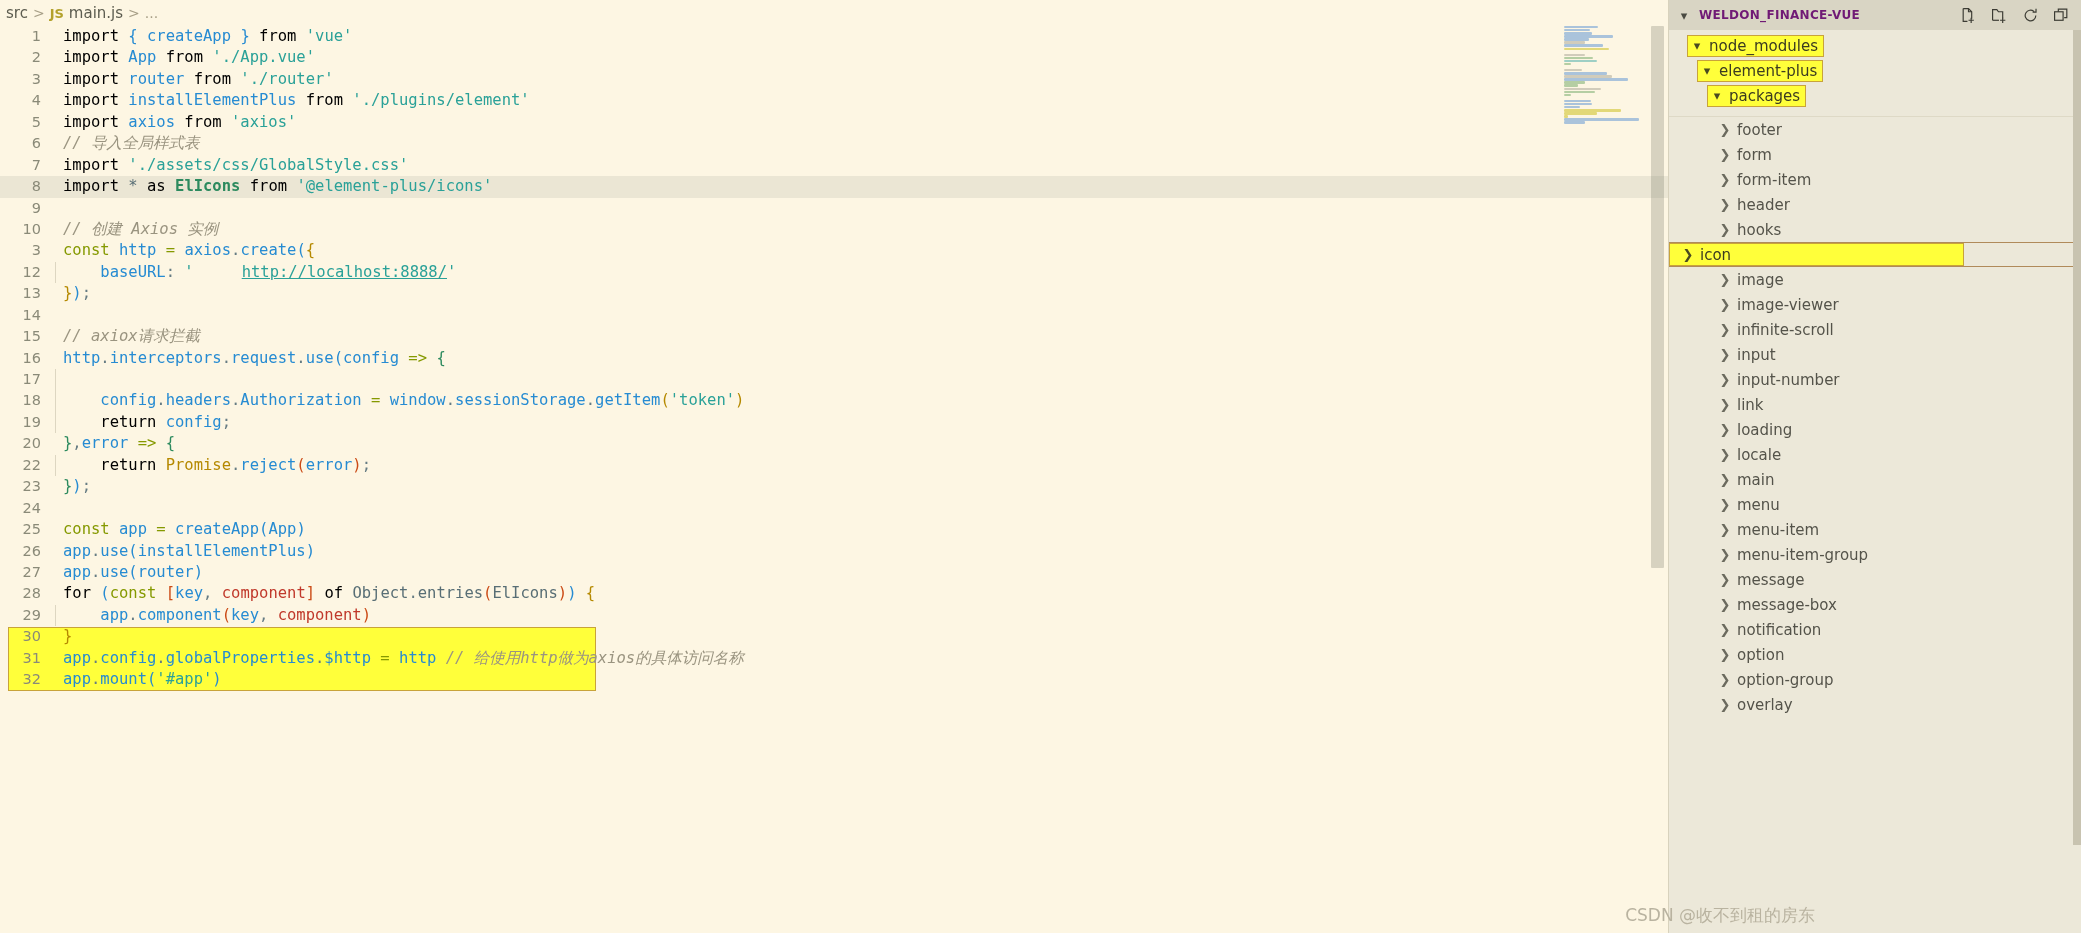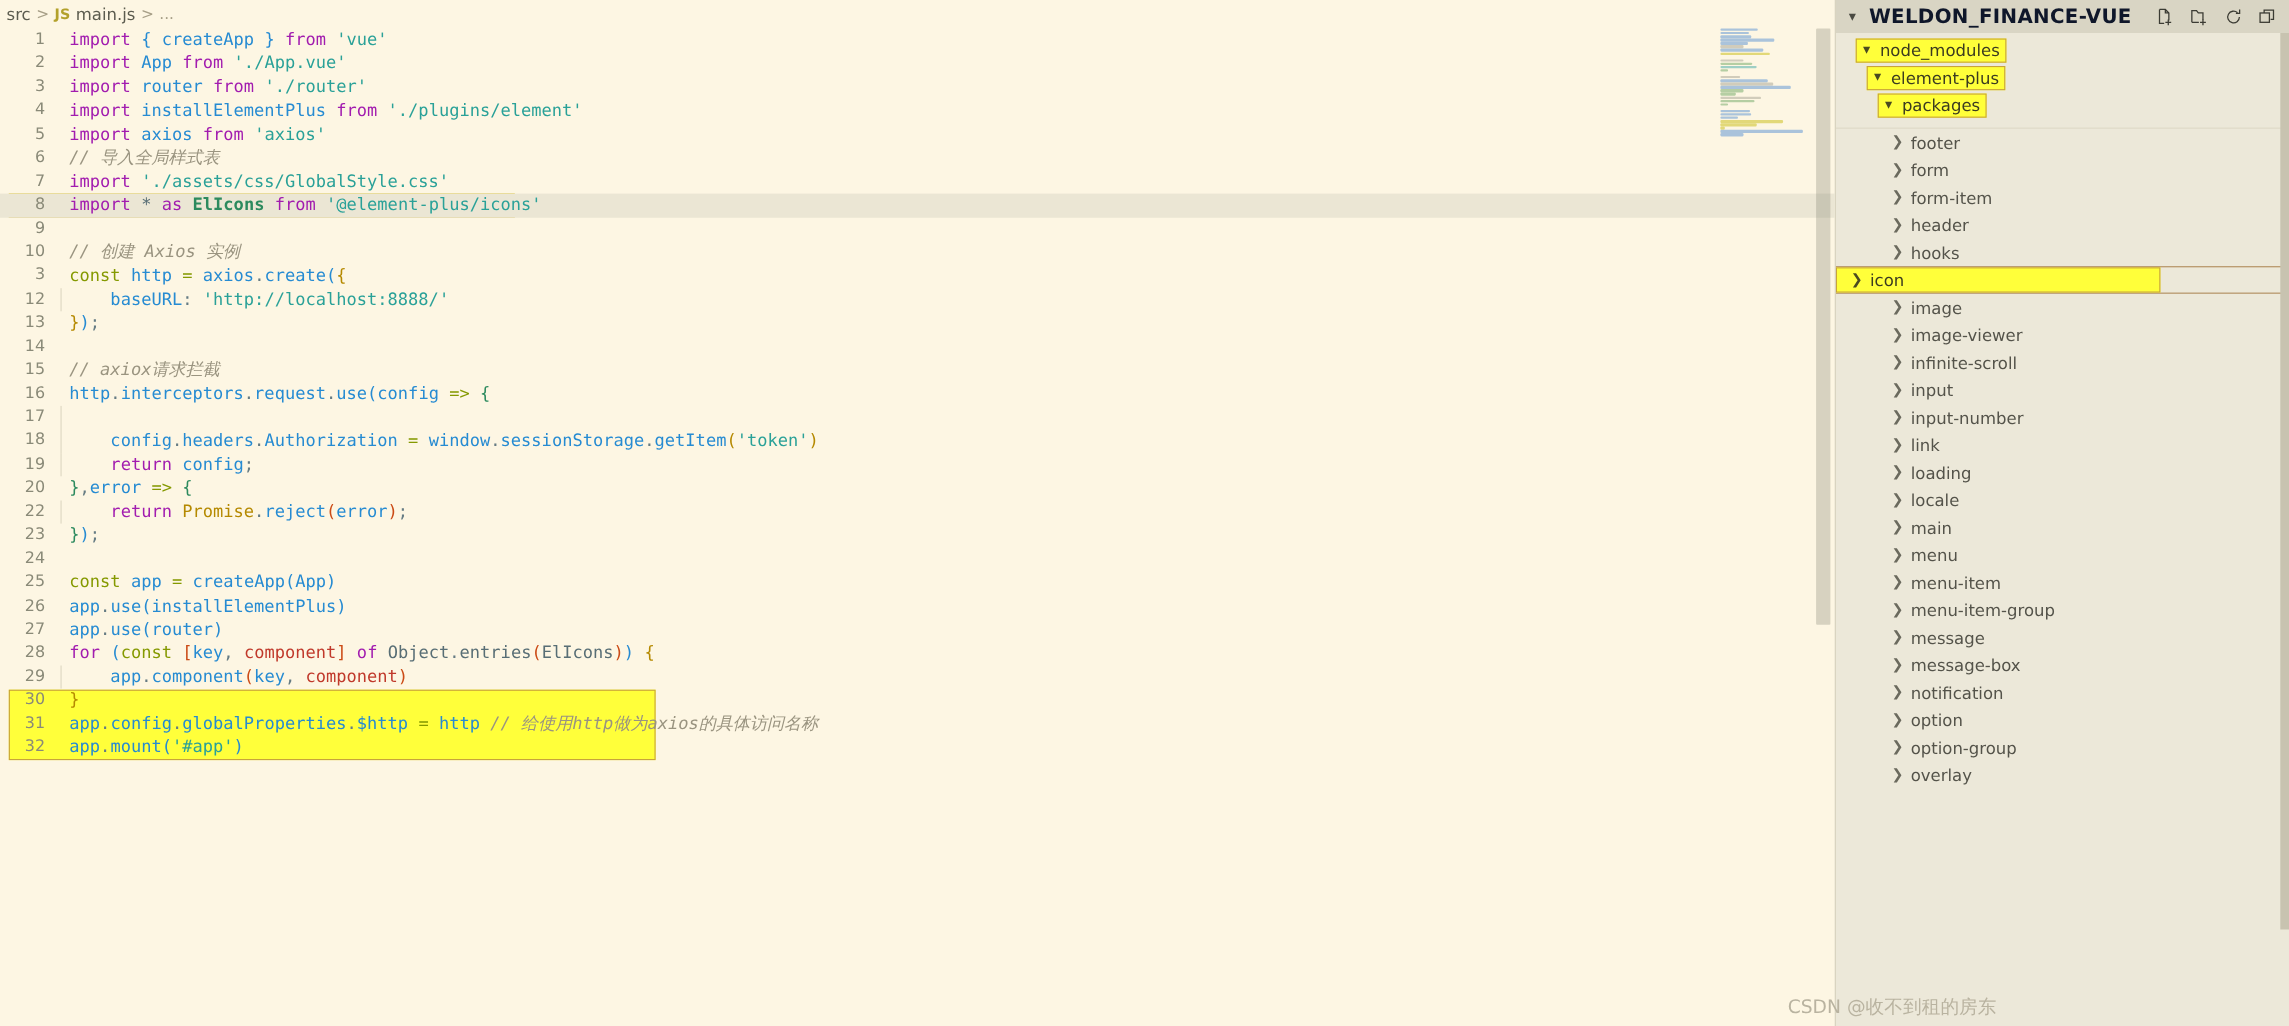--- a/index.html
+++ b/index.html
@@ -69,34 +69,34 @@
     position:absolute;
     background:#ffff3a;
     border:1.5px solid #c8a33a;
     box-sizing:border-box;
     pointer-events:none;
     z-index:0;
   }
   .line > *{position:relative;z-index:2;}
 
   
-  .t-kw   {color:#a21caf;}           
+  .t-kw   {color:#000000;}           
   .t-kw2  {color:#859900;font-weight:normal;}
   .t-id   {color:#268bd2;}           
   .t-str  {color:#2aa198;}           
   .t-com  {color:#9a9480;font-style:italic;} 
   .t-punc {color:#657b83;}
   .t-br1  {color:#b58900;}
   .t-br2  {color:#cb4b16;}
   .t-br3  {color:#268bd2;}
   .t-brg  {color:#2c8a5e;}
   .t-red  {color:#c0392b;}
   .t-op   {color:#859900;}
   .t-plain{color:#586e75;}
-  .t-link {color:#2aa198;text-decoration-color:#2aa198;}
+  .t-link {color:#2aa198;text-decoration:underline;text-decoration-color:#2aa198;margin-left:48px;}
 
   .indent-guide{
     position:absolute;
     left:0px;top:0;bottom:0;
     width:1px;background:#ddd6c1;
   }
 
   
   .minimap{
     position:absolute;
@@ -133,22 +133,22 @@
   }
   .sb-header{
     height:30px;
     display:flex;align-items:center;
     background:#d9d5c4;
     padding:0 12px 0 8px;
     gap:8px;
   }
   .sb-chev{color:#4a4a42;font-size:13px;width:14px;text-align:center;}
   .sb-title{
-    font-size:18px;font-weight:bold;
-    color:#0f172a;letter-spacing:.3px;
+    font-size:12px;font-weight:bold;
+    color:#701a75;letter-spacing:.3px;
     flex:1;
   }
   .sb-actions{display:flex;gap:14px;align-items:center;}
   .sb-actions svg{display:block;}
 
   .tree{padding-top:3px;}
   .tr{
     height:25px;
     display:flex;align-items:center;
     font-size:15px;

